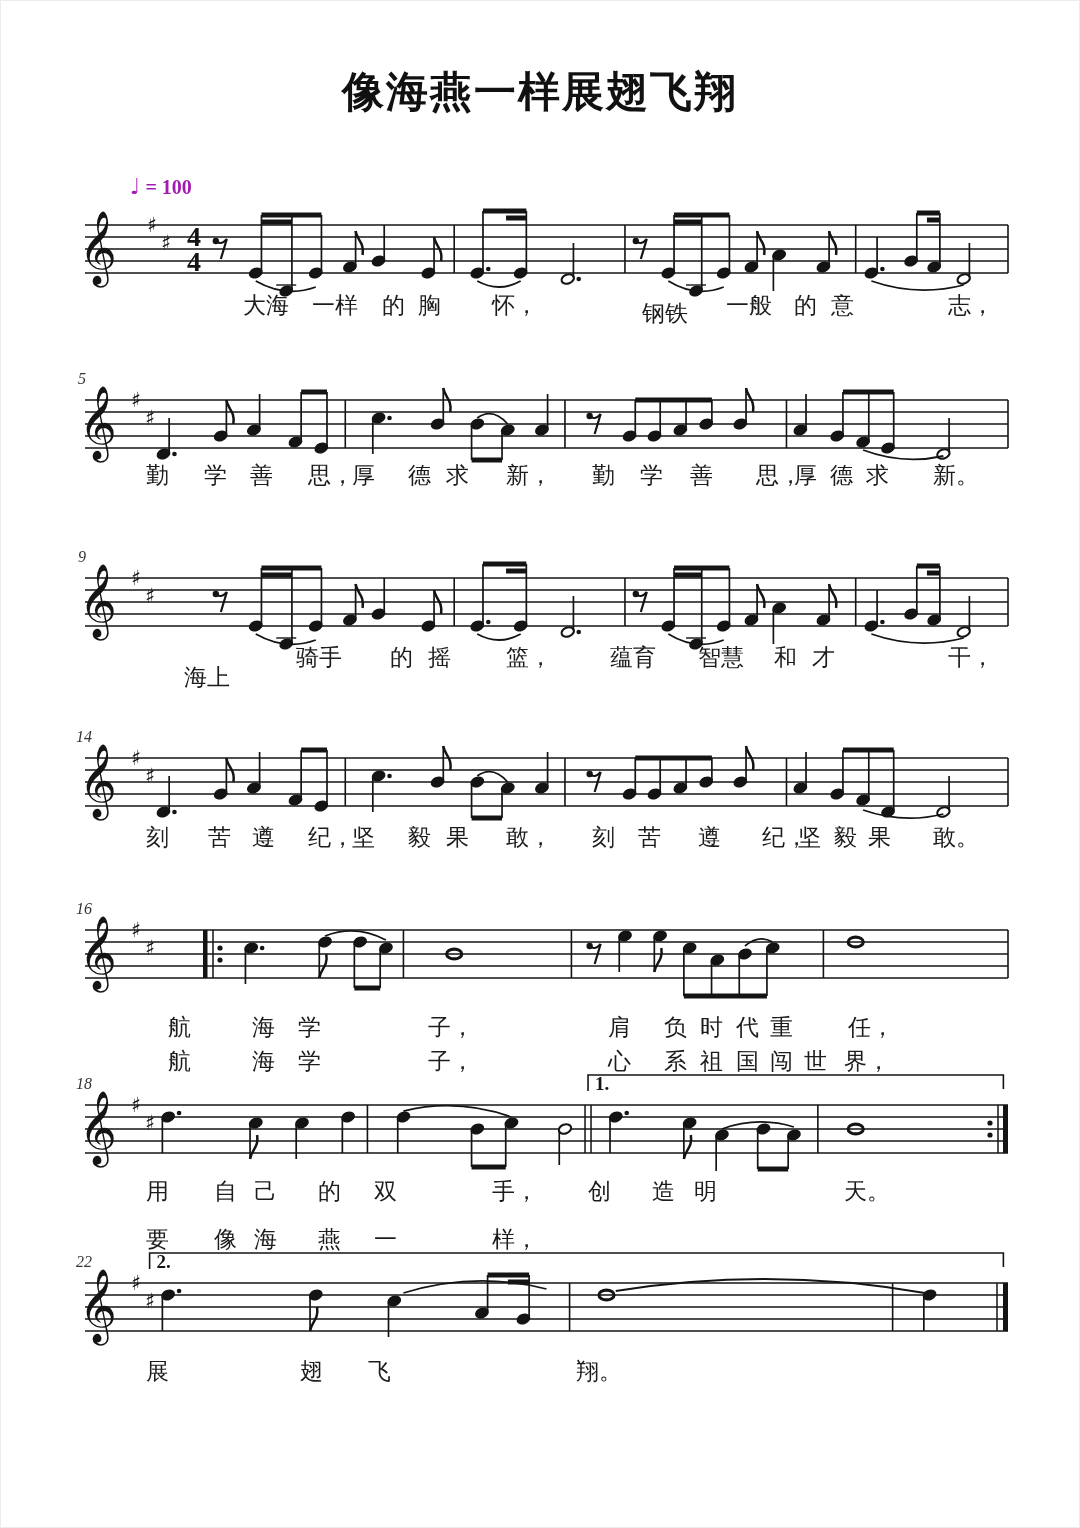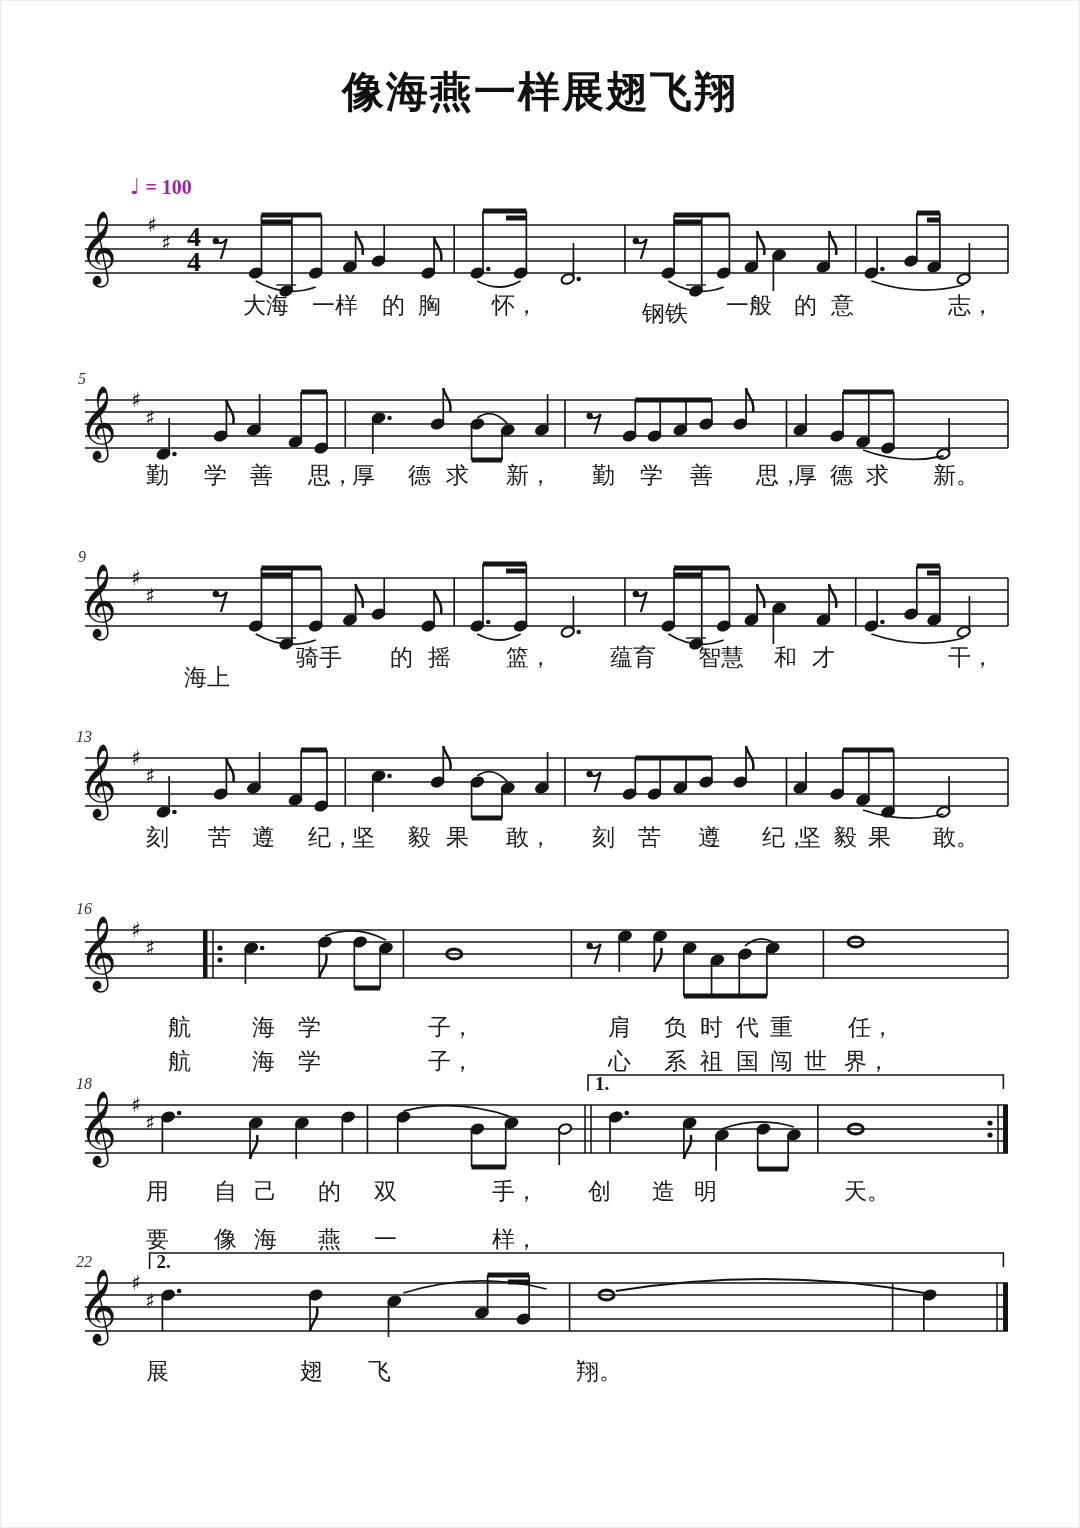--- a/index.html
+++ b/index.html
@@ -474,21 +474,21 @@
         <line x1="838.845" y1="13.5" x2="838.845" y2="48" stroke-width="1.7"></line>
         <line x1="402.59" y1="-8" x2="444.12499999999994" y2="-8" stroke-width="5"></line>
         <line x1="422.896" y1="-1" x2="444.12499999999994" y2="-1" stroke-width="5"></line>
         <path d="M318.435,10 Q389.9675,-12 461.5,6" fill="none" stroke-width="1.8"></path>
         <path d="M530.7249999999999,8 Q685.3275,-17 839.9300000000001,10" fill="none" stroke-width="1.8"></path>
       </svg>
     </div>
   <div id="extras">
       <span class="measure-number" style="left: 78px; top: 370px;">5</span>
       <span class="measure-number" style="left: 78px; top: 548px;">9</span>
-      <span class="measure-number" style="left: 76px; top: 728px;">13</span>
+      <span class="measure-number" style="left: 76px; top: 728px;">14</span>
       <span class="measure-number" style="left: 76px; top: 900px;">16</span>
       <span class="measure-number" style="left: 76px; top: 1075px;">18</span>
       <span class="measure-number" style="left: 76px; top: 1253px;">22</span>
       <span class="lyric" style="left: 243px; top: 290px;">大海</span>
       <span class="lyric" style="left: 312px; top: 290px;">一样</span>
       <span class="lyric" style="left: 382px; top: 290px;">的</span>
       <span class="lyric" style="left: 418px; top: 290px;">胸</span>
       <span class="lyric" style="left: 492px; top: 290px;">怀，</span>
       <span class="lyric" style="left: 642px; top: 298px;">钢铁</span>
       <span class="lyric" style="left: 726px; top: 290px;">一般</span>

